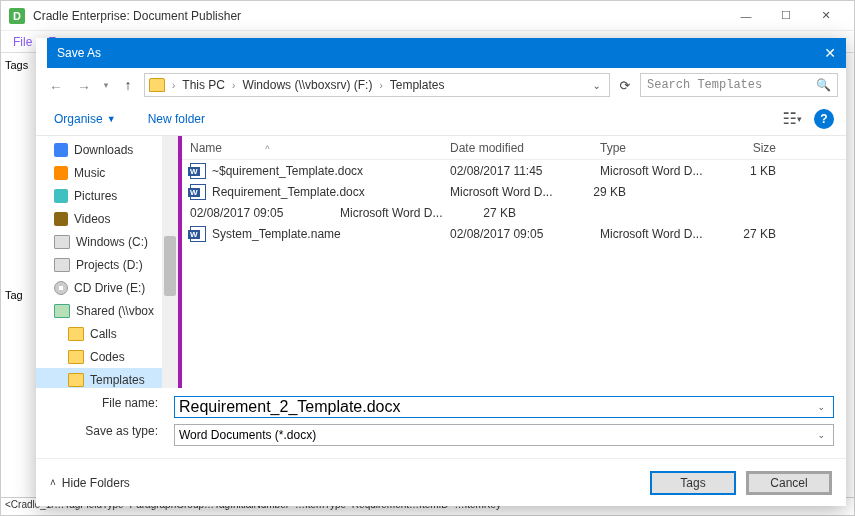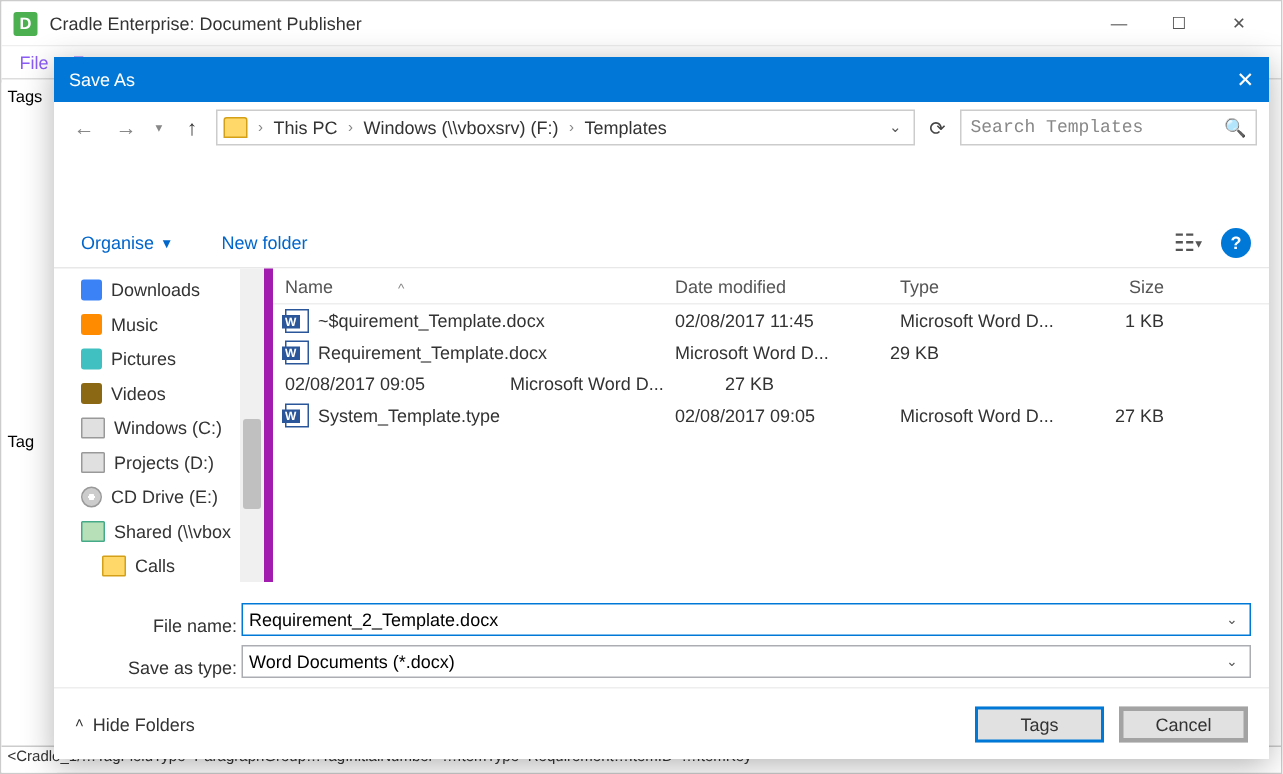--- a/index.html
+++ b/index.html
@@ -13,50 +13,50 @@
 .win-controls { display: flex; }
 .win-btn { width: 40px; height: 28px; display: flex; align-items: center; justify-content: center; font-size: 11px; color: #555; }
 .app-menubar { height: 22px; background: #fff; display: flex; align-items: center; padding: 0 4px; border-bottom: 1px solid #ddd; }
 .app-menu-item { font-size: 12px; padding: 2px 8px; color: #8b5cf6; }
 .app-left-panel { position: absolute; left: 0; top: 54px; width: 38px; bottom: 0; background: #fff; border-right: 1px solid #ddd; font-size: 11px; }
 .app-left-label { padding: 4px; }
 .app-bottom-panel { position: absolute; left: 0; right: 0; bottom: 0; height: 18px; border-top: 1px solid #ccc; background: #fff; font-size: 10px; padding: 1px 4px; overflow: hidden; white-space: nowrap; color: #333; }
 
 
 .dialog { position: absolute; top: 38px; left: 36px; width: 810px; height: 468px; background: #fff; box-shadow: 0 4px 20px rgba(0,0,0,.3); display: flex; flex-direction: column; }
-.dlg-titlebar { height: 30px; background: #0178d7; color: #fff; display: flex; align-items: center; padding: 0 10px; }
+.dlg-titlebar { height: 30px; background: #0178d7; color: #fff; display: flex; align-items: center; padding: 0 10px; margin-left: 11px; }
 .dlg-title { font-size: 12px; flex: 1; }
 .dlg-close { font-size: 14px; }
 
 
 .nav-row { height: 34px; display: flex; align-items: center; padding: 0 8px; gap: 4px; }
 .nav-btn { width: 24px; height: 24px; display: flex; align-items: center; justify-content: center; color: #888; font-size: 14px; }
 .nav-btn.active { color: #333; }
 .address-bar { flex: 1; height: 24px; border: 1px solid #ccc; display: flex; align-items: center; padding: 0 4px; gap: 2px; font-size: 12px; }
 .folder-mini { width: 16px; height: 14px; background: #ffd869; border-radius: 2px 2px 0 0; border: 1px solid #d4a017; margin-right: 2px; }
 .crumb { color: #333; padding: 0 2px; }
 .crumb-sep { color: #888; font-size: 10px; padding: 0 3px; }
 .addr-dropdown { color: #555; font-size: 10px; padding: 0 4px; margin-left: auto; }
 .refresh-btn { width: 22px; height: 22px; display: flex; align-items: center; justify-content: center; border: 1px solid transparent; color: #444; font-size: 13px; }
 .search-box { width: 198px; height: 24px; border: 1px solid #ccc; display: flex; align-items: center; padding: 0 6px; font-size: 12px; color: #888; }
 .search-box input { border: none; outline: none; flex: 1; font-size: 12px; color: #737373; font-family: Liberation Mono, monospace; }
 .search-box input::placeholder { color: #888; }
 .search-icon { font-size: 12px; color: #555; }
 
 
-.toolbar-row { height: 34px; display: flex; align-items: center; padding: 0 12px; border-bottom: 1px solid #e8e8e8; margin-top: 43px; }
+.toolbar-row { height: 34px; display: flex; align-items: center; padding: 0 12px; border-bottom: 1px solid #e8e8e8; }
 .tool-link { color: #0066cc; font-size: 12px; padding: 4px 6px; display: flex; align-items: center; gap: 4px; }
 .tool-caret { font-size: 9px; }
 .toolbar-spacer { flex: 1; }
 .view-btn { width: 28px; height: 22px; display: flex; align-items: center; justify-content: center; color: #555; margin-left: 2px; }
 .help-btn { width: 20px; height: 20px; border-radius: 50%; background: #0078d7; color: #fff; font-size: 12px; display: flex; align-items: center; justify-content: center; margin-left: 8px; font-weight: bold; }
 
 
 .main-split { flex: 1; display: flex; min-height: 0; }
-.tree-pane { width: 146px; border-right: 6px solid #a21caf; overflow-y: auto; padding: 2px 0; position: relative; }
+.tree-pane { width: 146px; border-right: 4px solid #a21caf; overflow-y: auto; padding: 2px 0; position: relative; }
 .tree-scrollbar { position: absolute; right: 0; top: 0; bottom: 0; width: 16px; background: #f0f0f0; }
 .tree-thumb { position: absolute; right: 2px; top: 100px; width: 12px; height: 60px; background: #c0c0c0; border-radius: 2px; }
 .tree-item { display: flex; align-items: center; height: 23px; padding-left: 18px; font-size: 12px; color: #333; gap: 6px; }
 .tree-item.indent1 { padding-left: 32px; }
 .tree-item.selected { background: #cce8ff; }
 .tree-icon { width: 16px; height: 14px; flex-shrink: 0; }
 .ico-folder { background: #ffd869; border: 1px solid #d4a017; border-radius: 1px; }
 .ico-drive { background: #e0e0e0; border: 1px solid #999; border-radius: 1px; }
 .ico-cd { background: radial-gradient(circle,#fff 25%,#ccc 26%,#ccc 100%); border: 1px solid #999; border-radius: 50%; width: 14px; height: 14px; }
 .ico-net { background: #b8e0b8; border: 1px solid #4a8; border-radius: 1px; }
@@ -74,25 +74,25 @@
 .col-size { flex: 0 0 70px; text-align: right; }
 .sort-arrow { font-size: 9px; color: #888; margin-left: 40px; }
 .file-rows { flex: 1; overflow: auto; }
 .file-row { display: flex; height: 21px; align-items: center; font-size: 12px; color: #333; }
 .file-row .col-name { display: flex; align-items: center; gap: 6px; }
 .doc-icon { width: 16px; height: 16px; background: #fff; border: 1px solid #2b579a; position: relative; flex-shrink: 0; }
 .doc-icon::after { content: "W"; position: absolute; left: -3px; top: 3px; font-size: 8px; font-weight: bold; color: #fff; background: #2b579a; padding: 0 2px; }
 
 
 .form-area { padding: 8px 12px 6px 12px; }
-.form-row { display: flex; align-items: flex-end; height: 28px; gap: 3px; }
+.form-row { display: flex; align-items: flex-start; height: 28px; gap: 16px; }
 .form-label { width: 110px; text-align: right; font-size: 12px; color: #333; }
 .form-field { flex: 1; height: 22px; border: 1px solid #0078d7; display: flex; align-items: center; padding: 0 4px; }
 .form-field.nohi { border-color: #abadb3; }
-.form-field input { border: none; outline: none; flex: 1; font-size: 12px; }
+.form-field input { border: none; outline: none; flex: 1; font-size: 16px; }
 .form-caret { font-size: 9px; color: #555; padding: 0 4px; }
 
 
 .dlg-footer { height: 48px; display: flex; align-items: center; padding: 0 14px; gap: 10px; border-top: 1px solid #eee; }
 .hide-folders { display: flex; align-items: center; gap: 6px; font-size: 12px; color: #333; }
 .footer-spacer { flex: 1; }
 .btn { height: 24px; min-width: 86px; border: 3px solid #a3a3a3; background: #e1e1e1; font-size: 12px; color: #333; display: flex; align-items: center; justify-content: center; }
 .btn.primary { border: 2px solid #0078d7; background: #e1e1e1; }
 </style>
 </head>
@@ -241,21 +241,21 @@
             <div class="col col-size">29 KB</div>
           </div>
           <div class="file-row">
             <div class="col col-date">02/08/2017 09:05</div>
             <div class="col col-type">Microsoft Word D...</div>
             <div class="col col-size">27 KB</div>
           </div>
           <div class="file-row">
             <div class="col col-name">
               <span class="doc-icon"></span>
-              <span>System_Template.type</span>
+              <span>System_Template.name</span>
             </div>
             <div class="col col-date">02/08/2017 09:05</div>
             <div class="col col-type">Microsoft Word D...</div>
             <div class="col col-size">27 KB</div>
           </div>
         </div>
     </div>
   </div>
 
   <div class="form-area">

